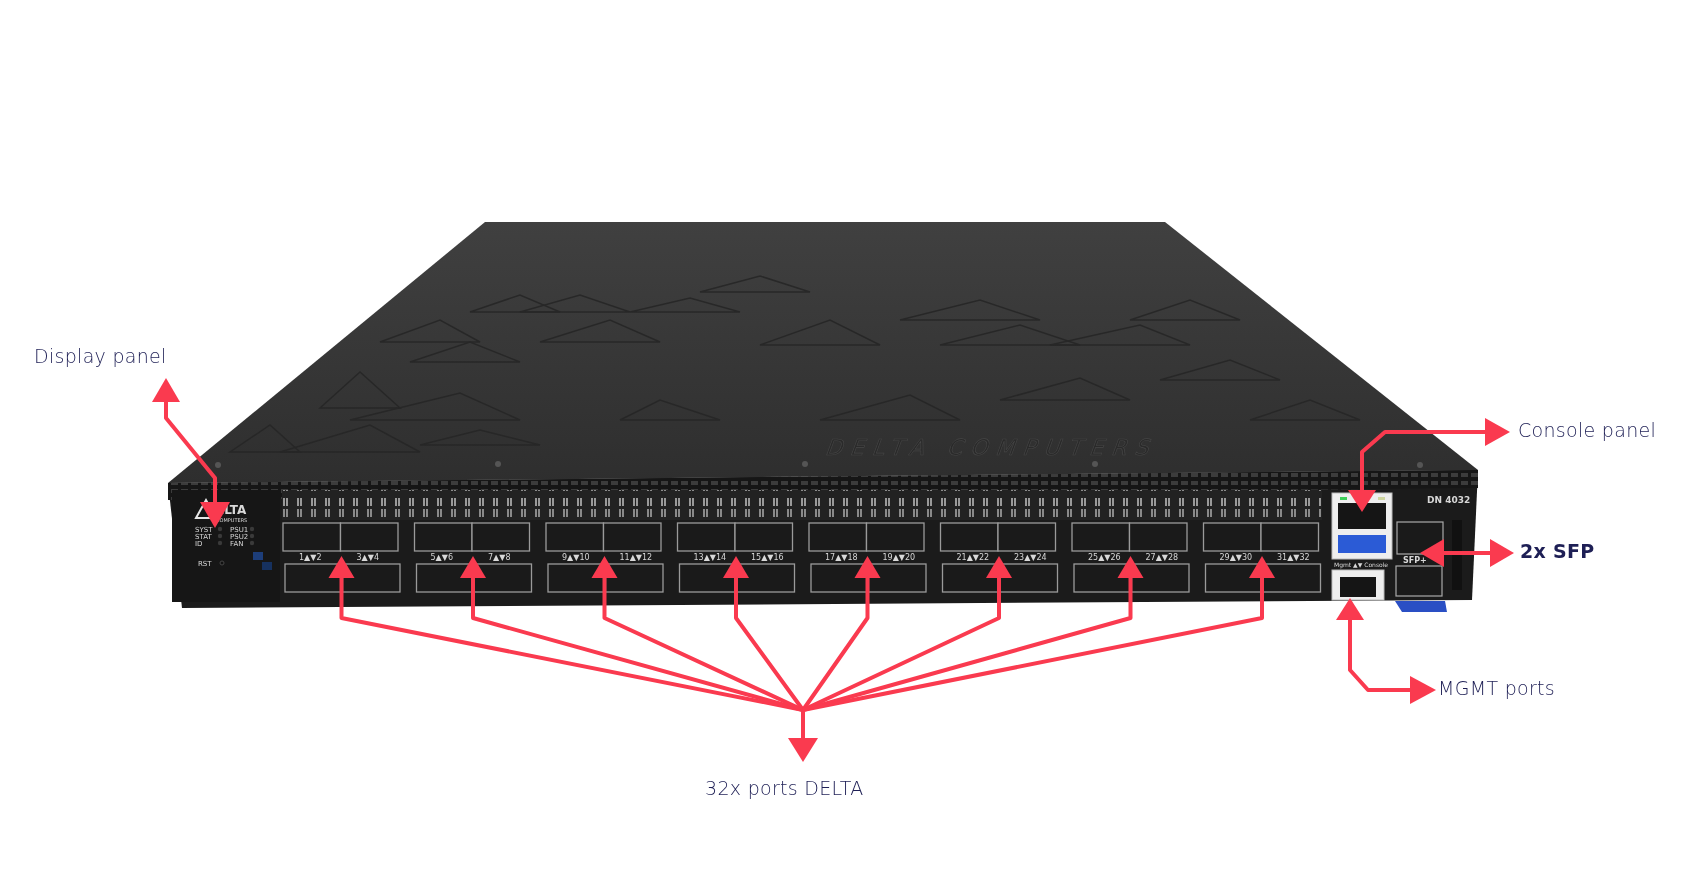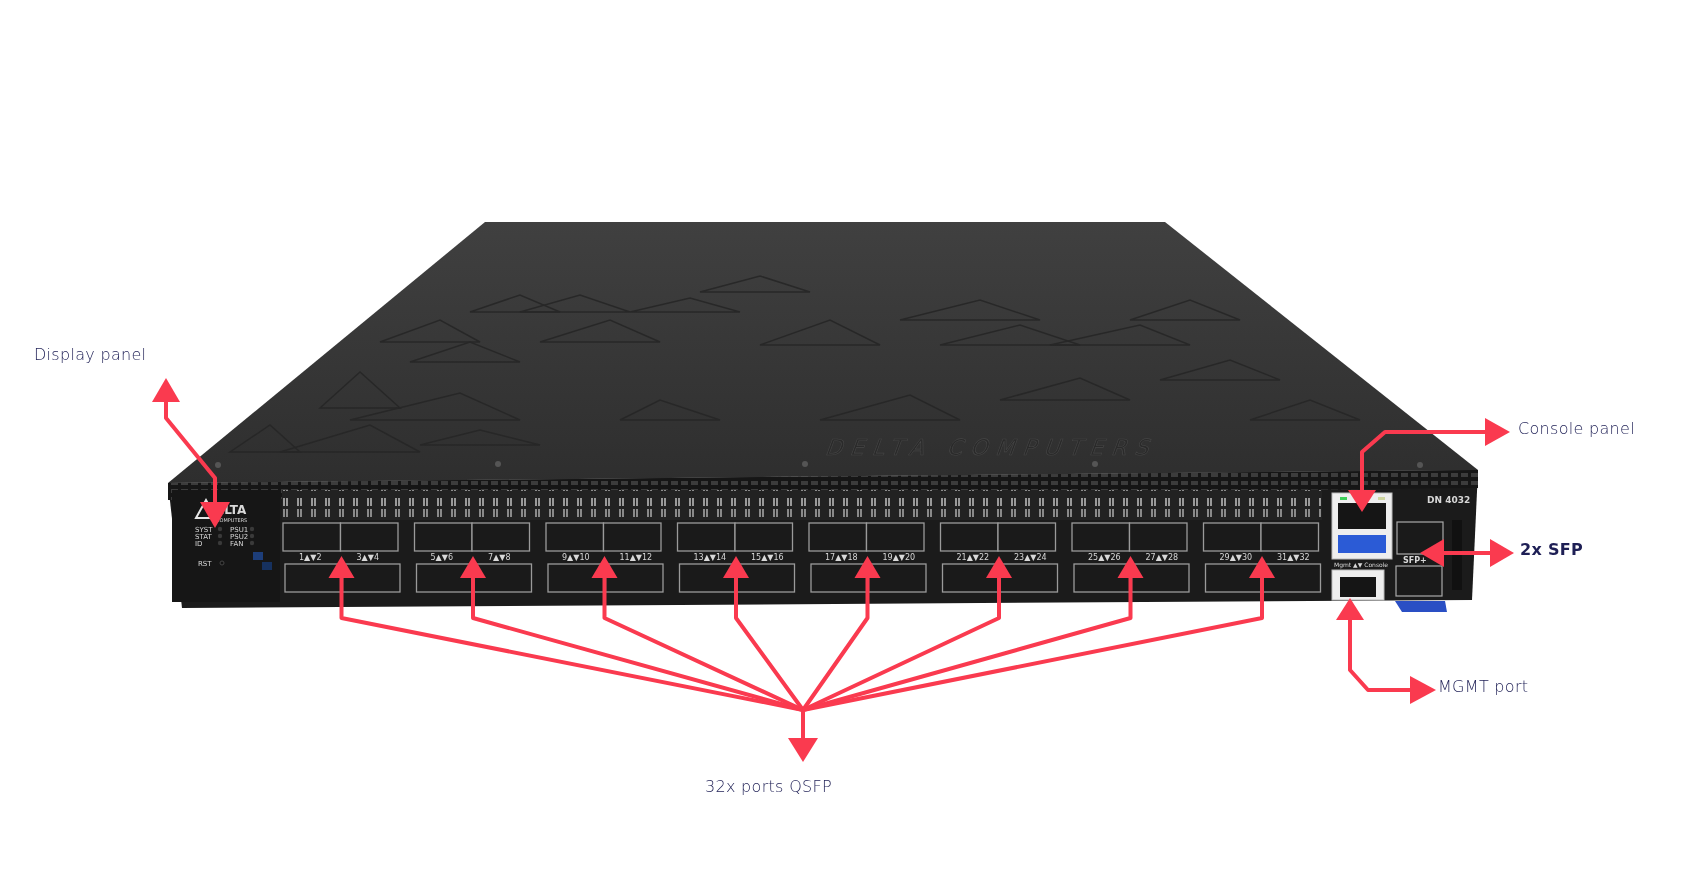--- a/index.html
+++ b/index.html
@@ -1,17 +1,17 @@
 <!DOCTYPE html>
 <html><head>
 <meta charset="utf-8">
 <style>
   html, body { margin: 0; padding: 0; background: #ffffff; }
   body { width: 1700px; height: 890px; position: relative; overflow: hidden; font-family: "Liberation Sans", sans-serif; }
-  .label { position: absolute; color: #1e1f55; font-family: "DejaVu Sans", sans-serif; font-weight: 300; font-size: 16px; letter-spacing: 0.3px; white-space: nowrap; }
+  .label { position: absolute; color: #1e1f55; font-family: "DejaVu Sans", sans-serif; font-weight: 300; font-size: 19px; letter-spacing: 0.3px; white-space: nowrap; }
   svg#scene { position: absolute; left: 0; top: 0; }
   .silk { font-family: "DejaVu Sans", sans-serif; fill: #d8d8d8; }
 </style>
 </head>
 <body>
 
 <svg id="scene" width="1700" height="890" viewBox="0 0 1700 890">
   <defs>
     <linearGradient id="topGrad" x1="0" y1="0" x2="0" y2="1">
       <stop offset="0" stop-color="#404040"></stop>
@@ -219,14 +219,14 @@
         <polygon points="986,578 1012,578 999,556"></polygon>
         <polygon points="1117.5,578 1143.5,578 1130.5,556"></polygon>
         <polygon points="1249,578 1275,578 1262,556"></polygon>
       </g>
   </g>
 </svg>
 
 <div class="label" style="left:34px; top:345px;">Display panel</div>
 <div class="label" style="left:1518px; top:419px;">Console panel</div>
 <div class="label" style="left:1520px; top:540px;font-weight:bold;">2x SFP</div>
-<div class="label" style="left:1438px; top:677px;">MGMT port</div>
-<div class="label" style="left:705px; top:777px;">32x ports QSFP</div>
+<div class="label" style="left:1438px; top:677px;">MGMT ports</div>
+<div class="label" style="left:705px; top:777px;">32x ports DELTA</div>
 
 </body></html>

